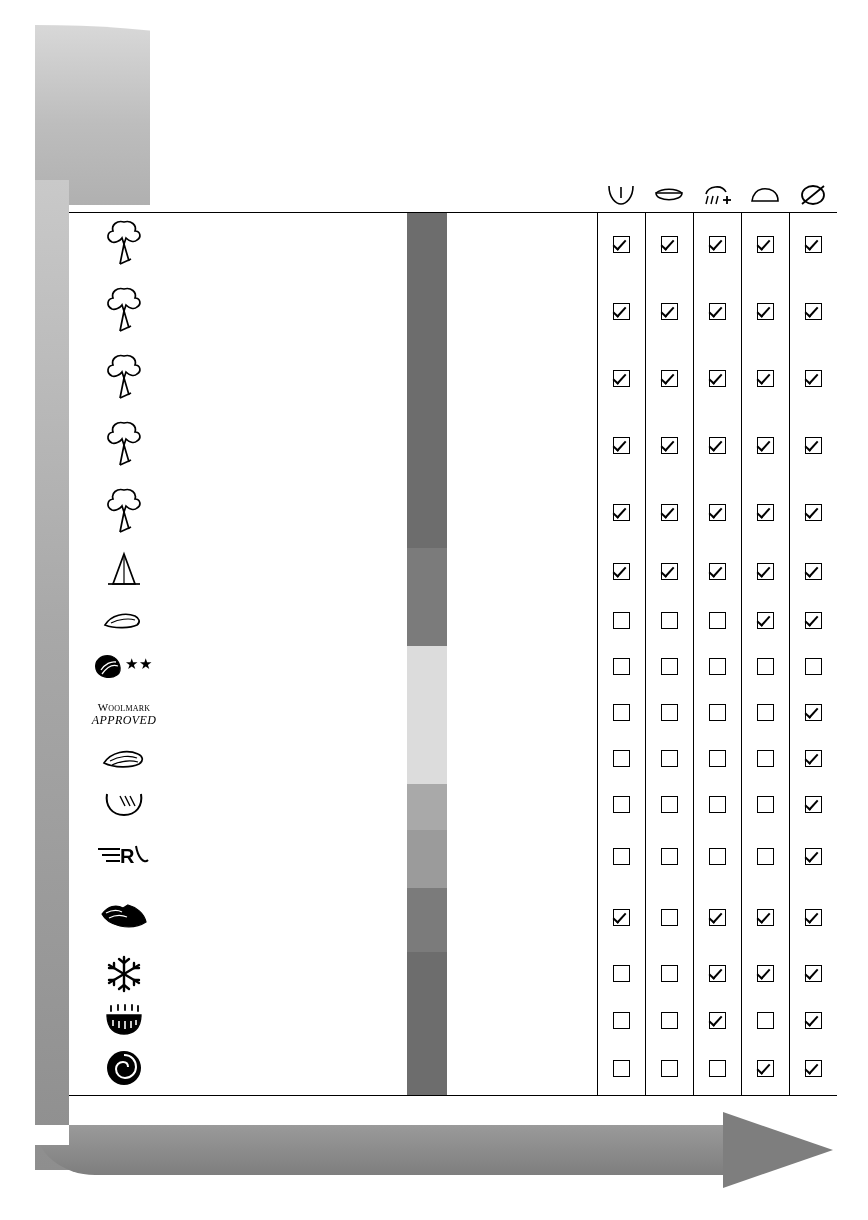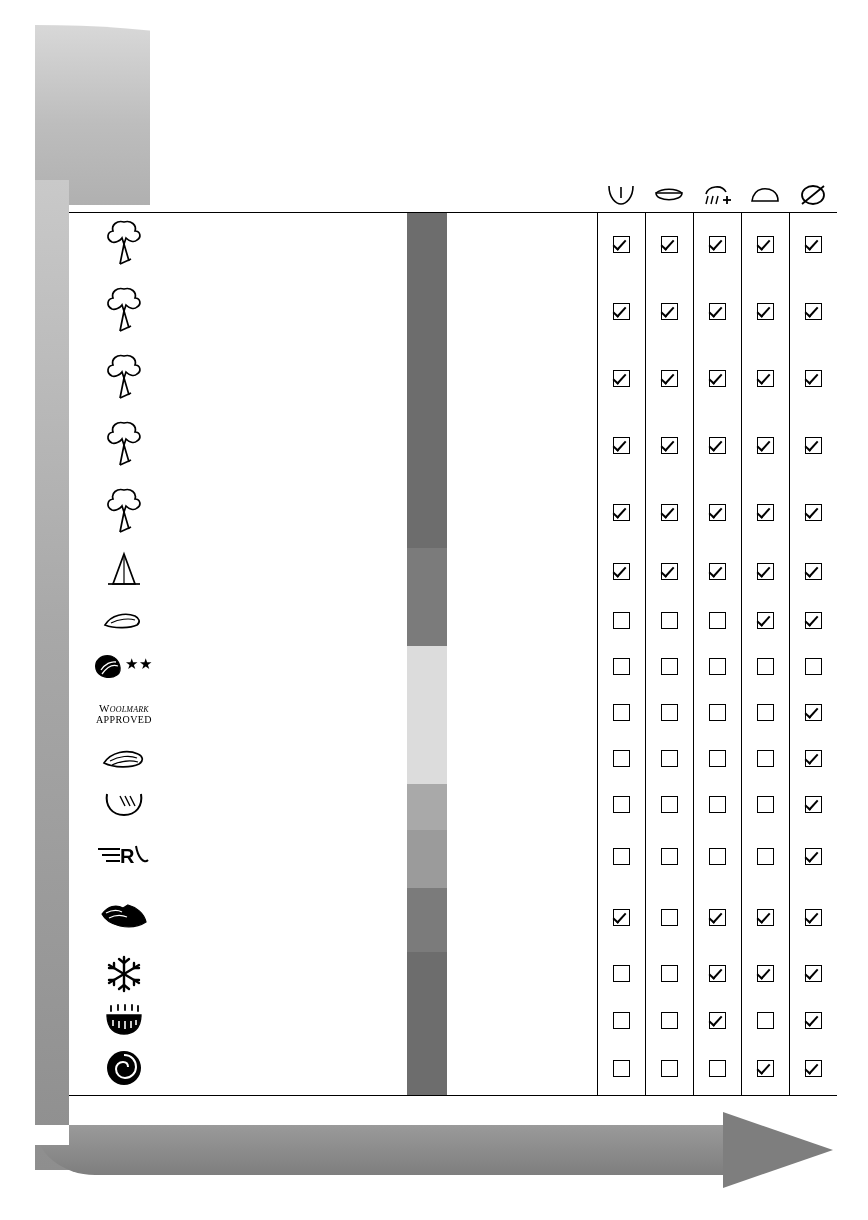--- a/index.html
+++ b/index.html
@@ -396,22 +396,22 @@
         <td class="optcell"><span class="cb"></span></td>
         <td class="optcell"><span class="cb"></span></td>
         <td class="optcell"><span class="cb"></span></td>
         <td class="optcell"><span class="cb"></span></td>
         <td class="optcell last"><span class="cb"></span></td>
       </tr>
 
       <tr class="row" style="height:46px">
         <td class="symcell">
           <div style="font-family:'Liberation Serif', serif; line-height:1.05; text-align:center;">
-            <div style="font-size:11px; letter-spacing:.2px;">W<span style="font-size:8px;font-style:italic;">OOLMARK</span></div>
-            <div style="font-size:10px; letter-spacing:.4px;">APPROVED</div>
+            <div style="font-size:11px; letter-spacing:.2px;">W<span style="font-size:8px;">OOLMARK</span></div>
+            <div style="font-size:12px; letter-spacing:.4px;font-style:italic;">APPROVED</div>
           </div>
 
         </td>
         <td class="barcell">
           <div class="barbox" style="background:#dcdcdc;"></div>
         </td>
         <td></td>
         <td class="optcell"><span class="cb"></span></td>
         <td class="optcell"><span class="cb"></span></td>
         <td class="optcell"><span class="cb"></span></td>

